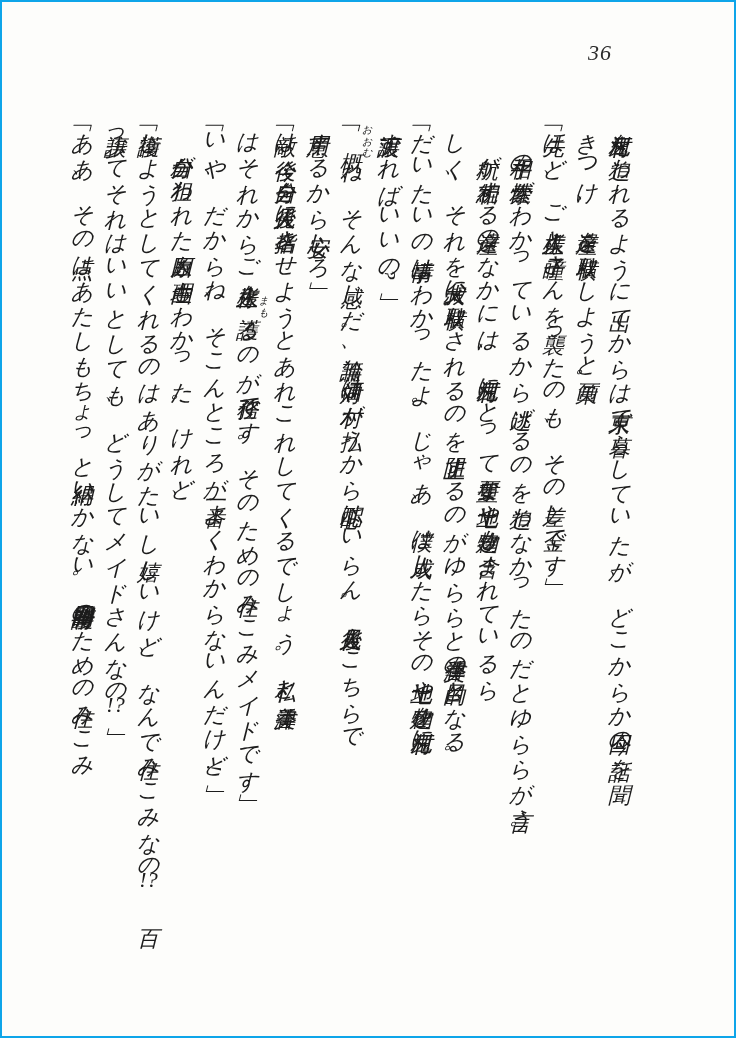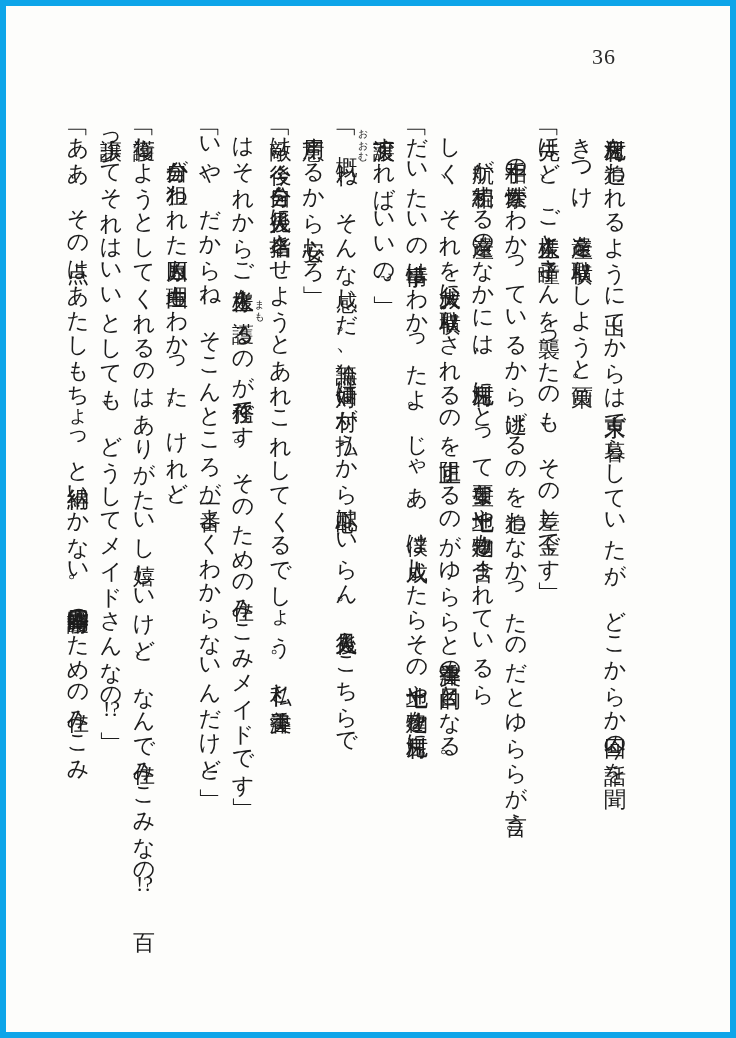--- a/index.html
+++ b/index.html
@@ -11,21 +11,22 @@
     height: 1038px;
     position: relative;
     background: #ffffff;
     font-family: "Liberation Serif", "DejaVu Serif", serif;
   }
   .page {
     position: absolute;
     inset: 0;
     box-sizing: border-box;
     background: #fdfdfb;
-    border: 6px solid #0ea5e9;
+    border: 2px solid #0ea5e9;
+    font-style: italic;
   }
   .page-number {
     position: absolute;
     top: 38px;
     left: 586px;
     font-size: 22px;
     color: #2b2b2b;
     letter-spacing: 1px;
     font-family: "Liberation Serif", "DejaVu Serif", serif;
   }

